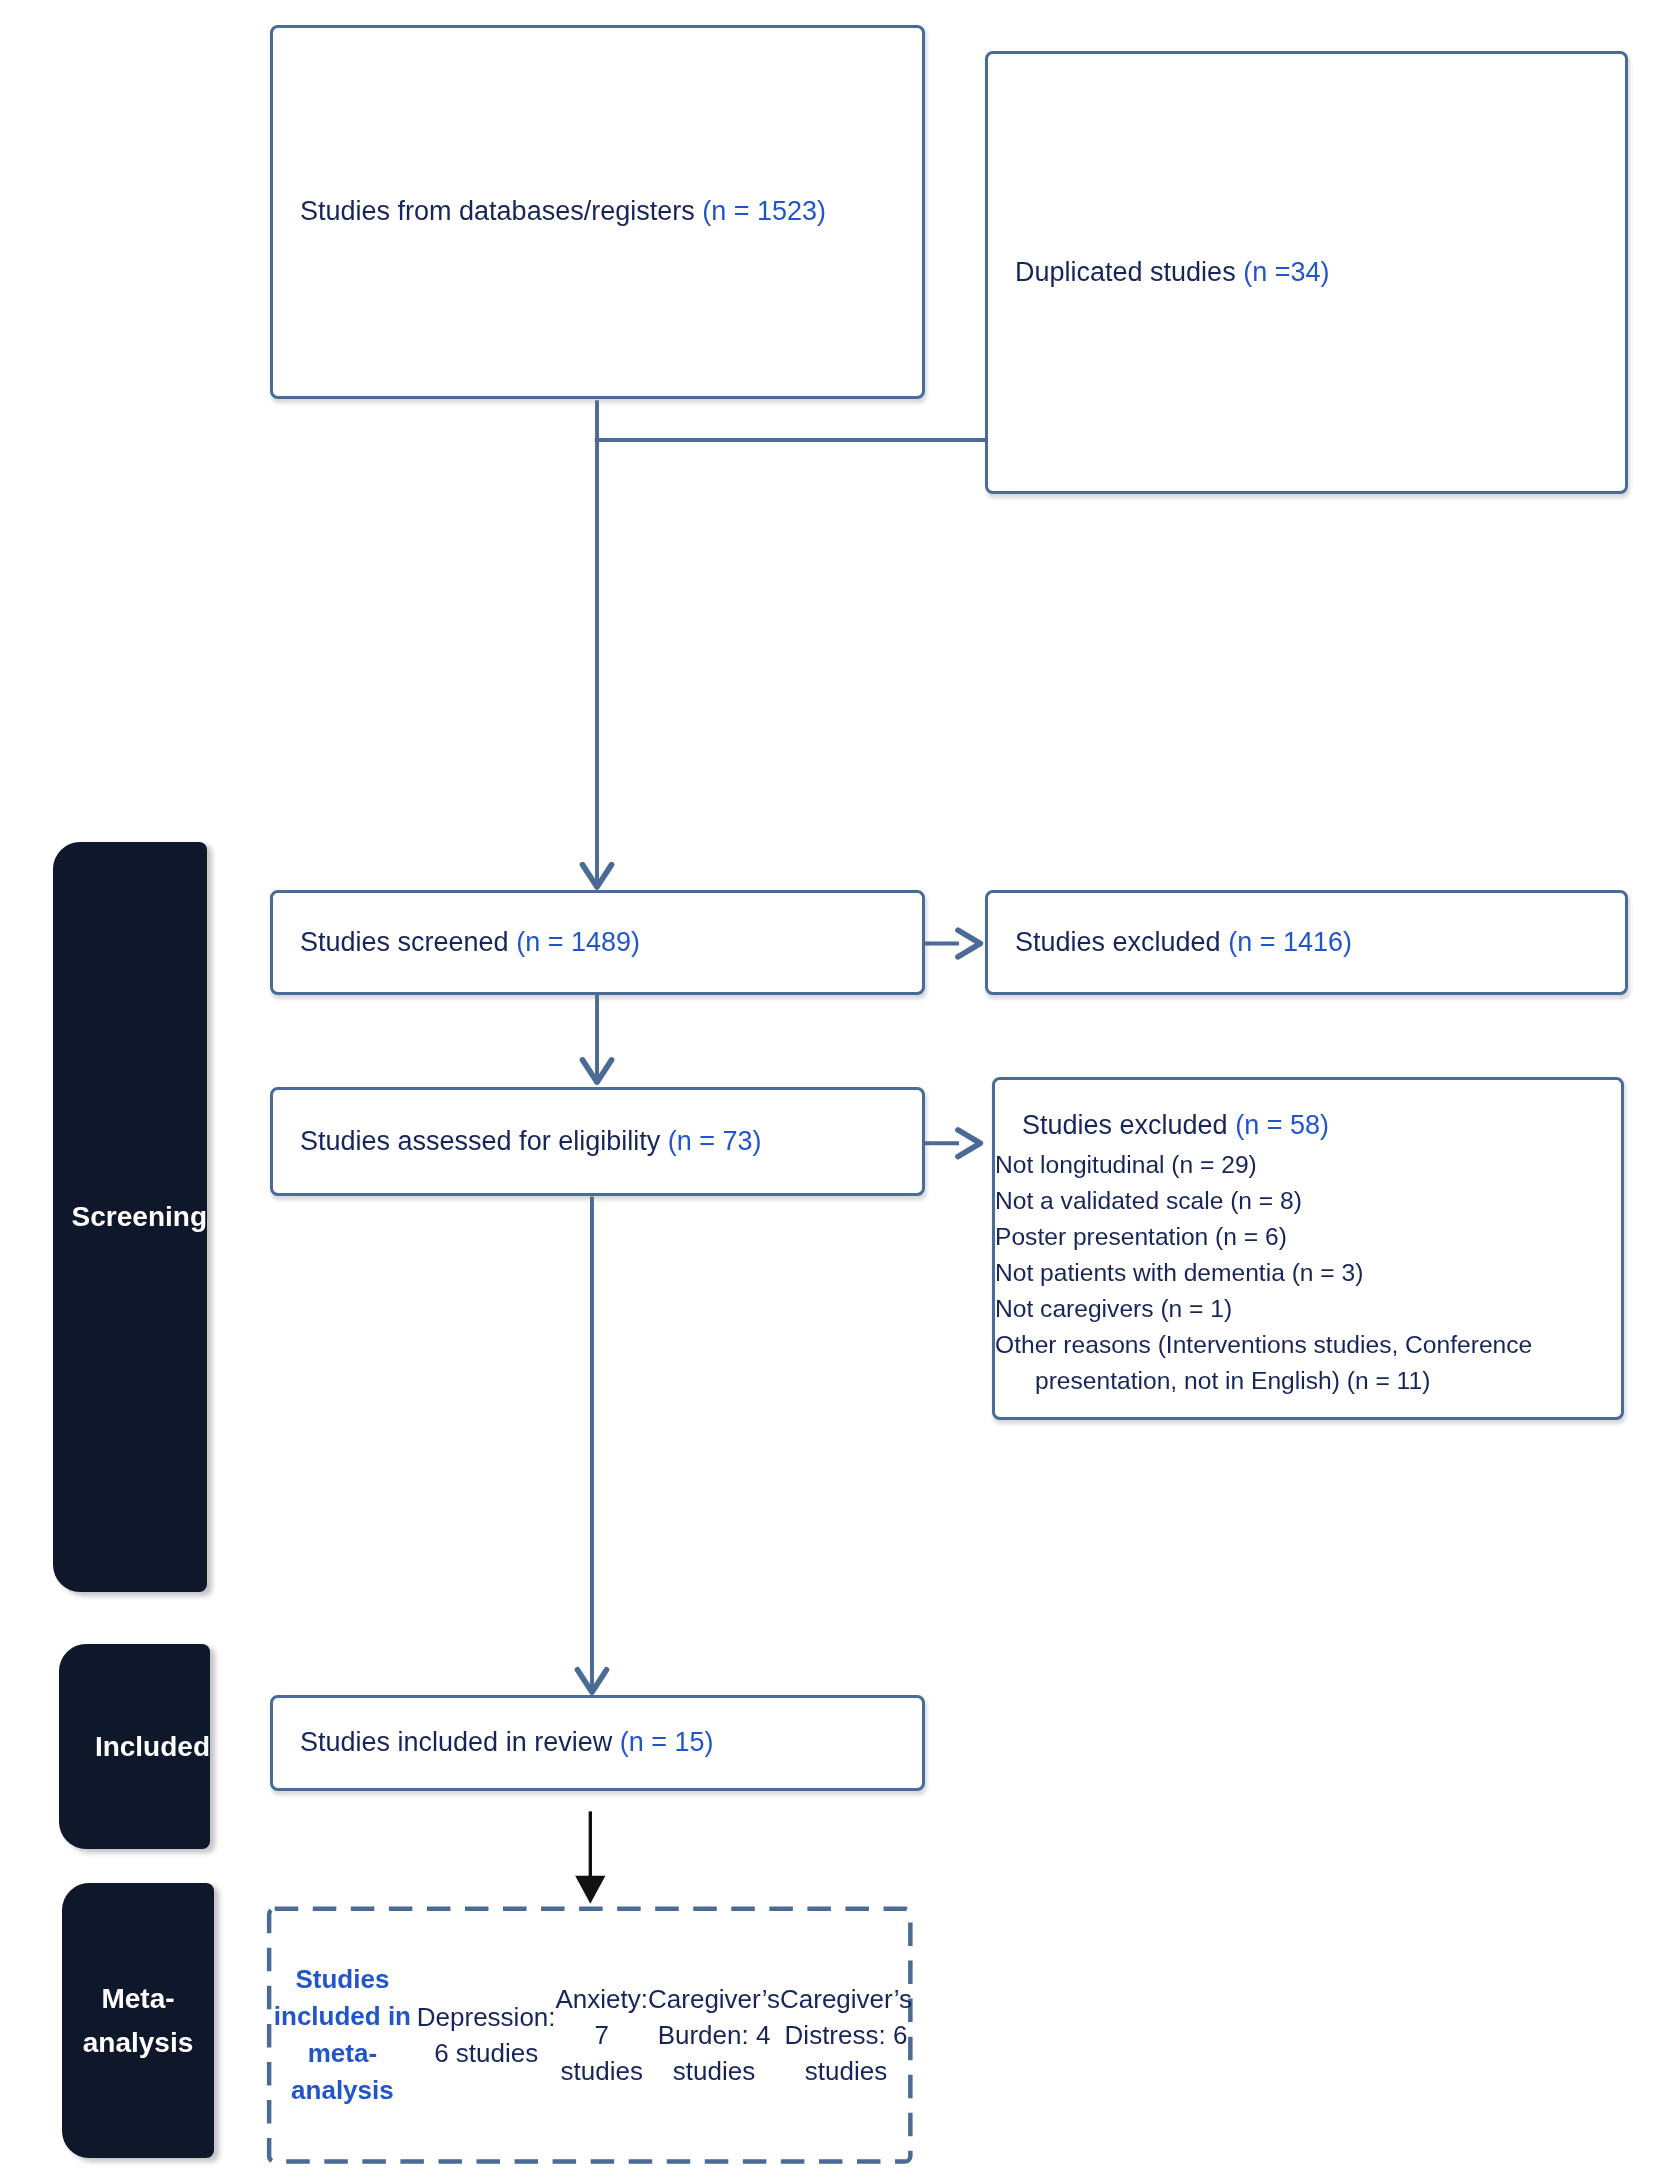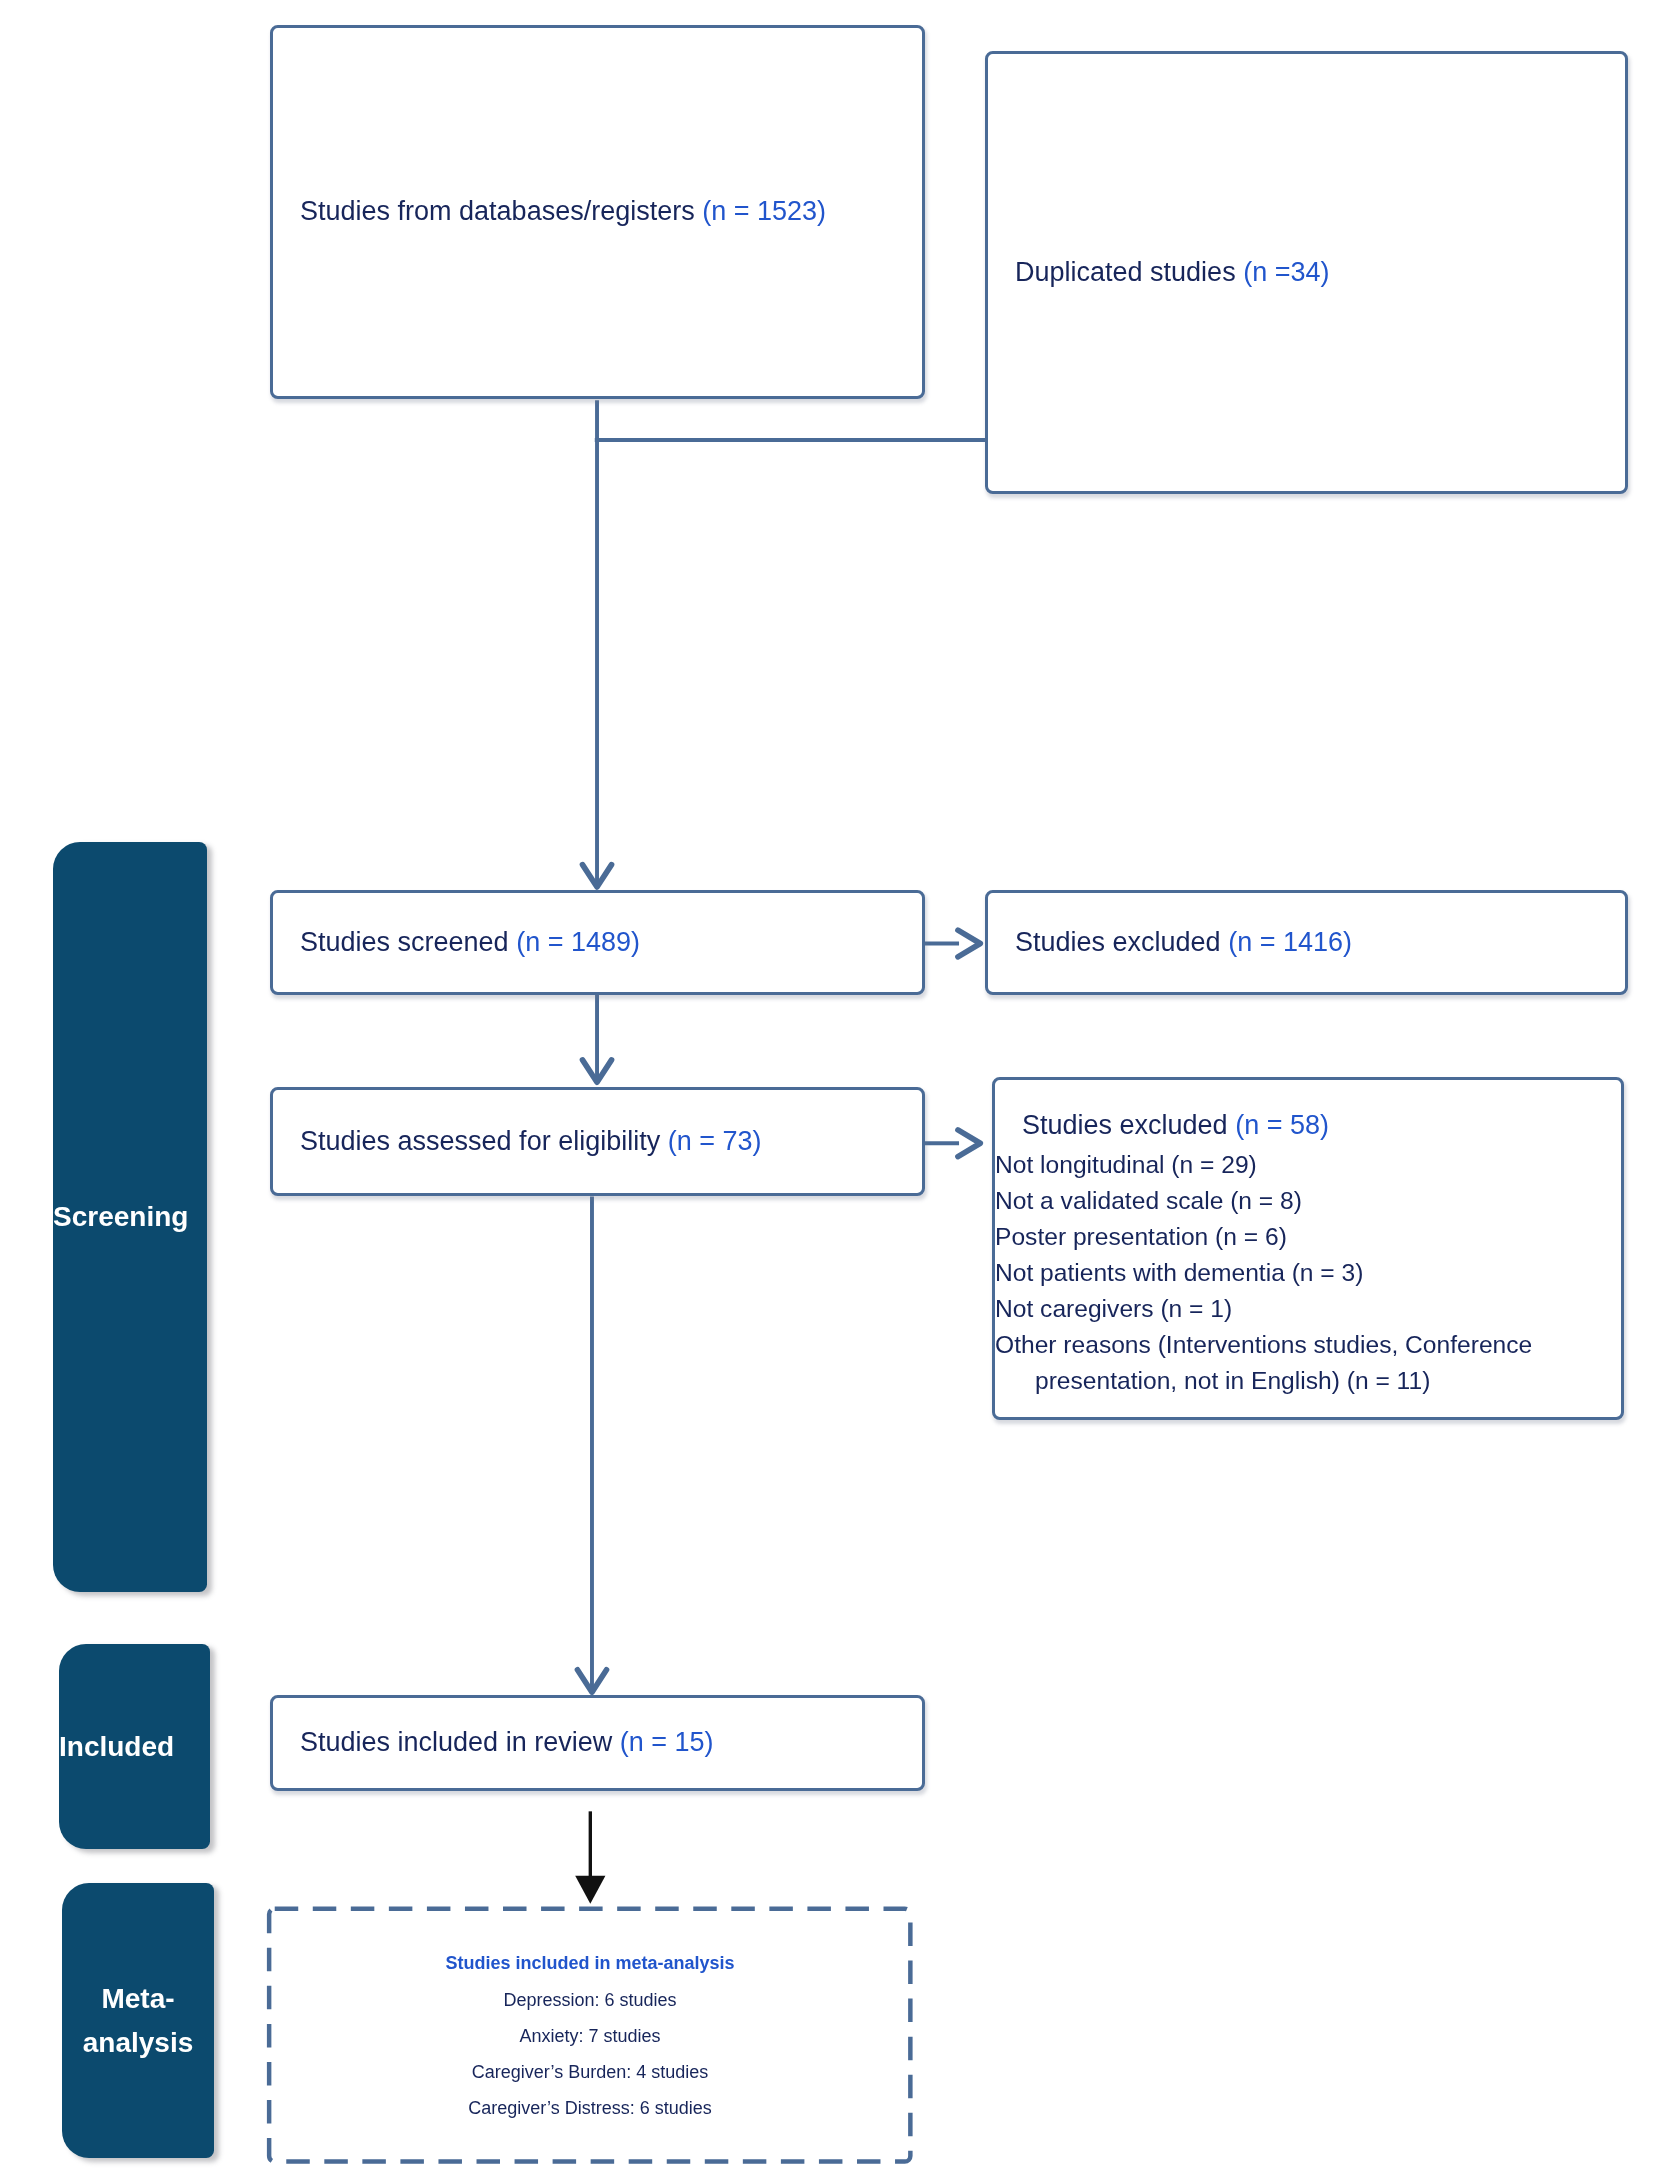--- a/index.html
+++ b/index.html
@@ -33,33 +33,33 @@
   .box-excluded-eligibility .hdr {
     padding: 29px 17px 4.5px 27px; font-size: 27px; white-space: nowrap;
   }
   .reason { line-height: 36px; white-space: nowrap; }
   .reason.wrap2 { padding-left: 40px; }
 
   
   .box-meta {
     position: absolute; z-index: 2; box-sizing: border-box;
     left: 268px; top: 1907px; width: 644px; height: 256px;
-    display: flex; flex-direction: column; align-items: center; justify-content: center;
-    color: #17255a; font-size: 18px; text-align: center; background: transparent;
+    display: flex; flex-direction: row; align-items: center; justify-content: center;
+    color: #17255a; font-size: 26px; text-align: center; background: transparent;
   }
   .box-meta .meta-title { color: #2155cc; font-weight: 700; line-height: 37px; }
   .box-meta .meta-line  { line-height: 36px; }
 
   
   .band {
     position: absolute; z-index: 2; box-sizing: border-box;
-    background: #0c4a6e; color: #ffffff; font-weight: 700; font-size: 28px;
+    background: #0f172a; color: #ffffff; font-weight: 700; font-size: 28px;
     border-radius: 27px 7.8px 7.8px 27px;
     box-shadow: 5px 3.9px 5px rgba(125,125,130,0.45);
-    display: flex; align-items: center; justify-content: flex-start;
+    display: flex; align-items: center; justify-content: flex-end;
     text-align: center; line-height: 1.55;
   }
   .band-screening { left: 53px;  top: 842px; width: 154px; height: 750px; }
   .band-included  { left: 59px; top: 1644px; width: 151px; height: 205px; }
   .band-meta      { left: 62px; top: 1883px; width: 152px; height: 275px; padding: 0 11.2px; }
 </style>
 </head>
 <body>
 
 <div class="canvas">

